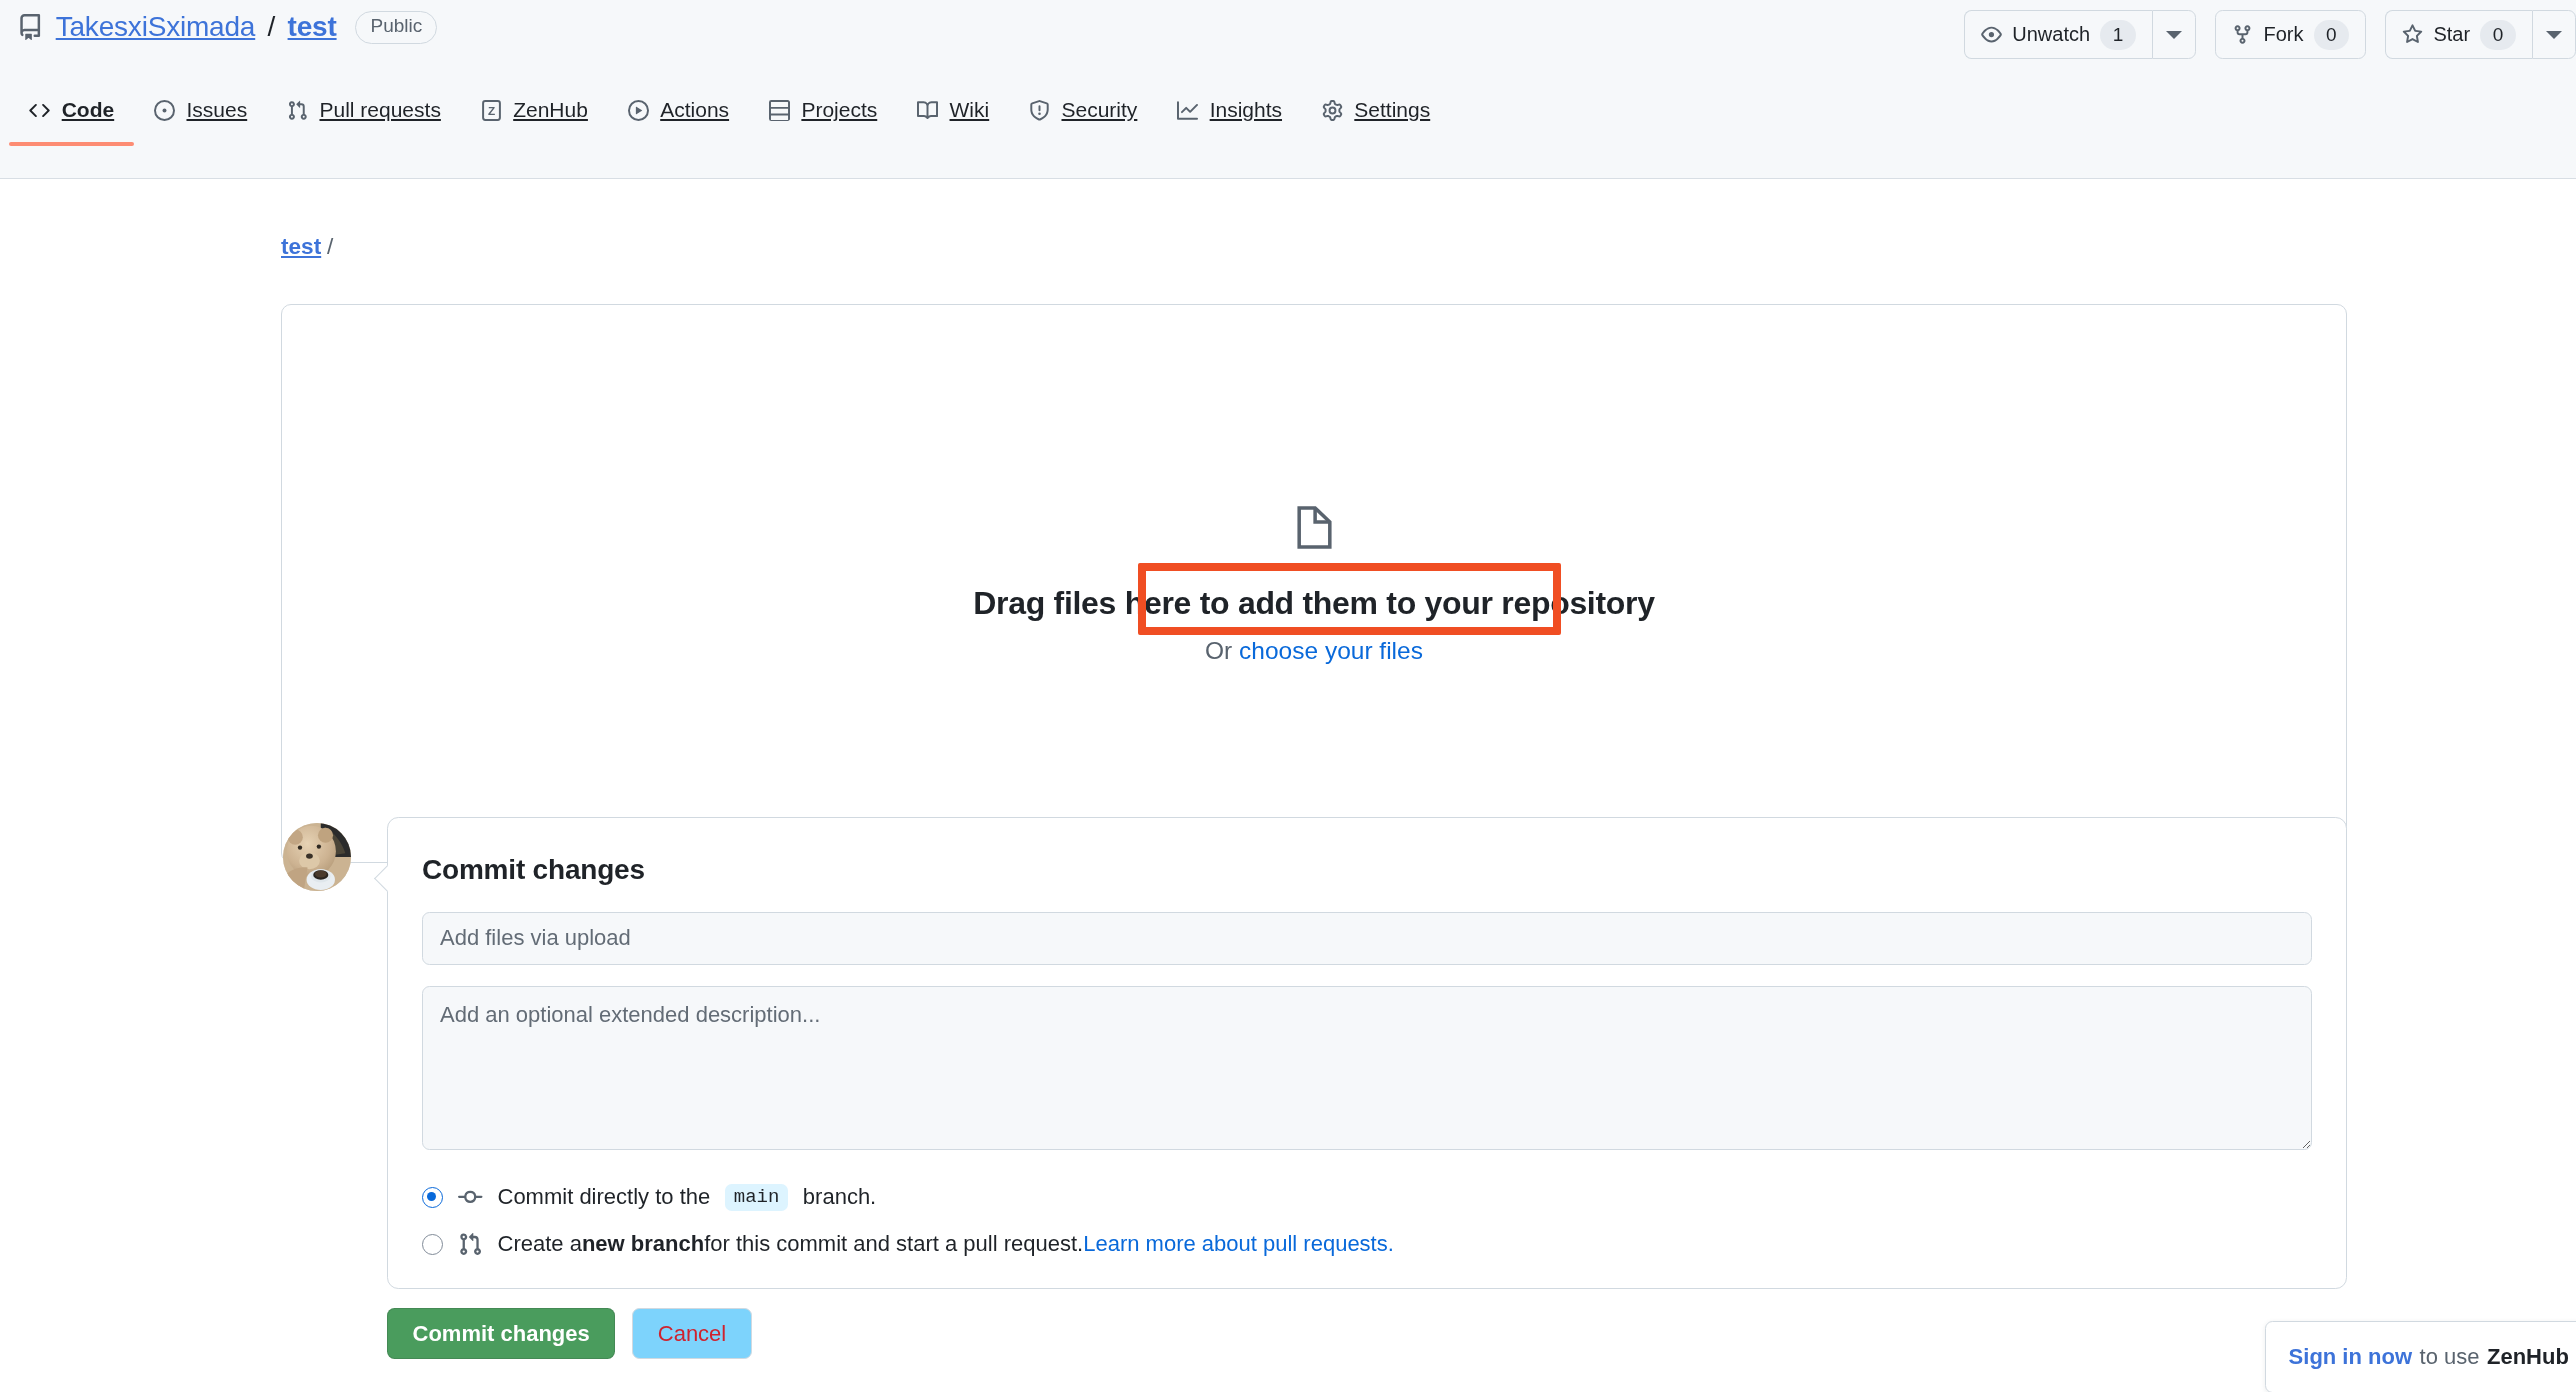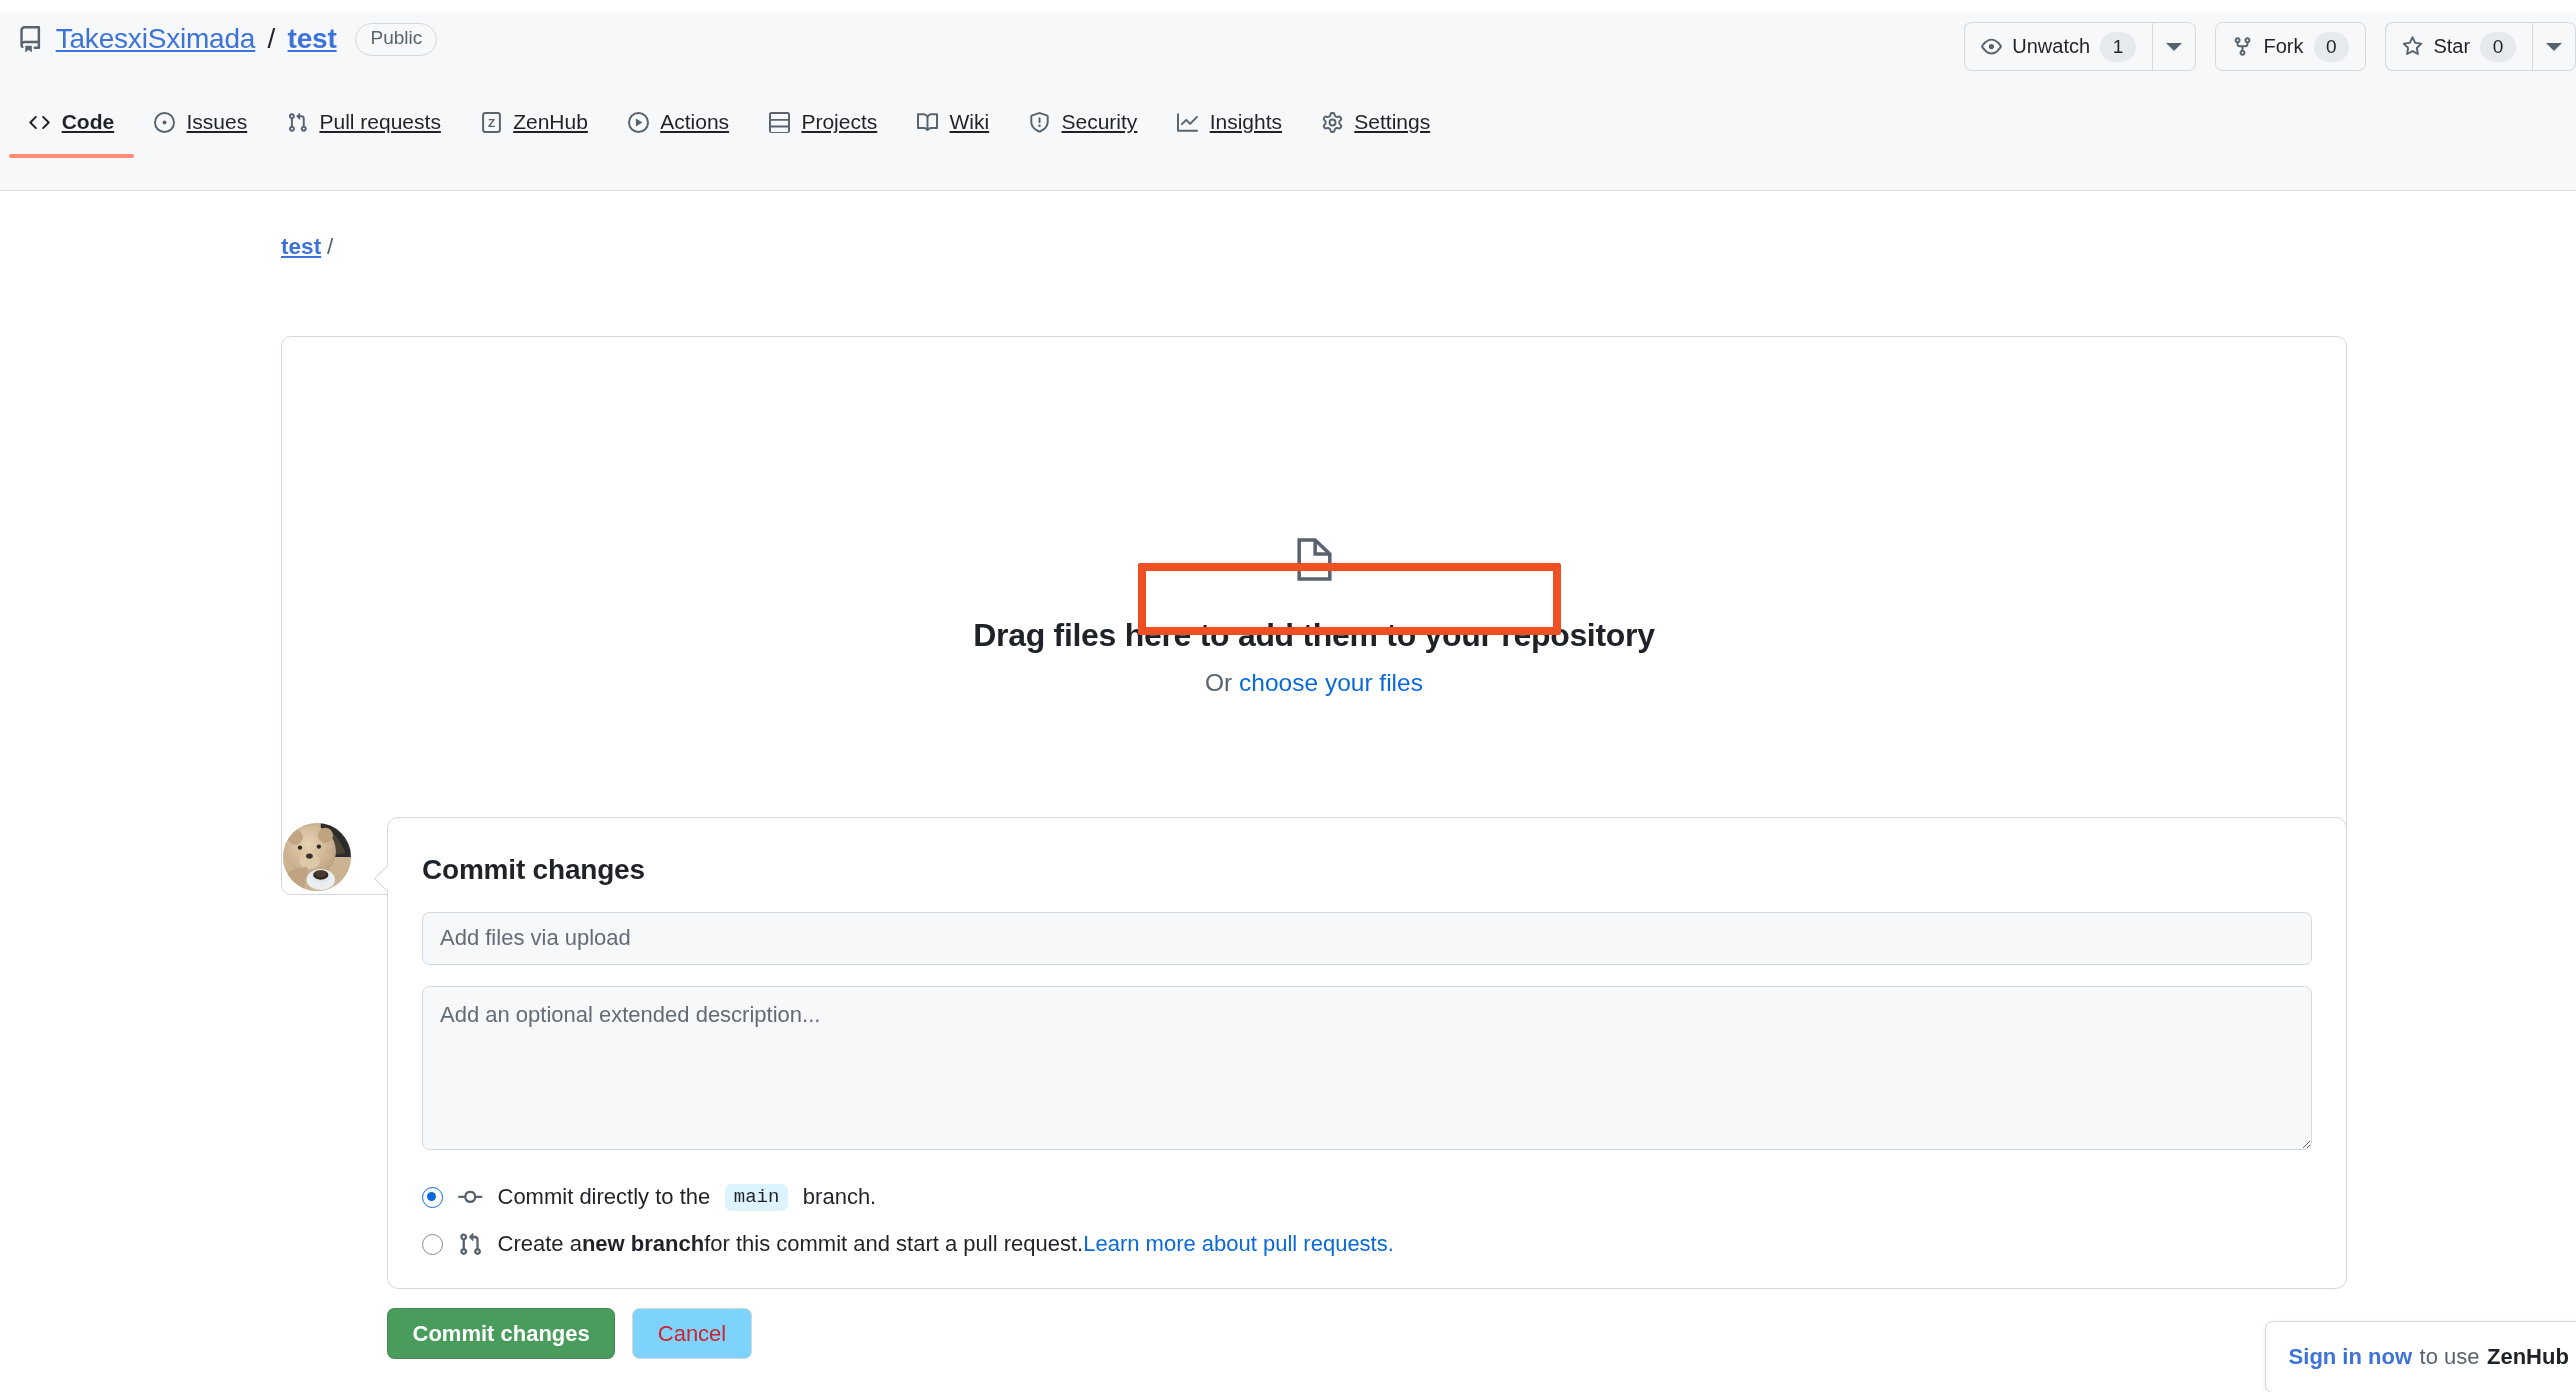--- a/index.html
+++ b/index.html
@@ -7,21 +7,21 @@
     width: 2576px; height: 1393px;
     background: #ffffff;
     font-family: "Liberation Sans", sans-serif;
     -webkit-font-smoothing: antialiased;
     overflow: hidden;
   }
   .page { position: relative; width: 2576px; height: 1393px; background:#fff; }
 
   
   .repo-header {
-    position: absolute; left:0; top:12px; width: 2576px; height: 179px;
+    position: absolute; left:0; top:0; width: 2576px; height: 179px;
     background: #f6f8fa; border-bottom: 0.9px solid #d8dee4;
   }
   .repo-title-row {
     position: absolute; left: 17px; top: 11.3px;
     display: flex; align-items: center; gap: 12.3px;
   }
   .repo-icon { width: 26.4px; height: 26.4px; color:#59636e; display:flex; align-items:center; }
   .repo-owner { font-size: 28px; color: #3d73d9; font-weight: 400; letter-spacing:-0.2px; }
   .repo-sep { font-size: 28px; color: #1f2328; font-weight: 400; }
   .repo-name { font-size: 28px; color: #3d73d9; font-weight: 700; letter-spacing:-0.2px; }
@@ -74,21 +74,21 @@
     position: absolute; left: 281px; top: 234px;
     font-size: 22.6px; display:flex; align-items:center; gap:5.7px;
   }
   .breadcrumb .crumb { color:#3d73d9; font-weight:700; }
   .breadcrumb .slash { color:#59636e; font-weight:400; }
 
   
   .dropzone {
     position: absolute; left: 281px; top: 304px; width: 2066px; height: 559px;
     border: 0.9px solid #d1d9e0; border-radius: 10px; background: #fff;
-    display:flex; flex-direction: column; align-items:center; justify-content:center;margin-top:32px;
+    display:flex; flex-direction: column; align-items:center; justify-content:center;
   }
   .file-glyph { color: #59636e; margin-bottom: 30px; }
   .dz-title { font-size: 32px; font-weight: 700; color:#1f2328; letter-spacing:-0.3px; }
   .dz-sub-wrap {
     margin-top: 15px; position: relative;
   }
   .dz-sub { font-size: 24.5px; color:#59636e; }
   .dz-sub a { color:#0969da; text-decoration:none; }
   
   .annot-box {

